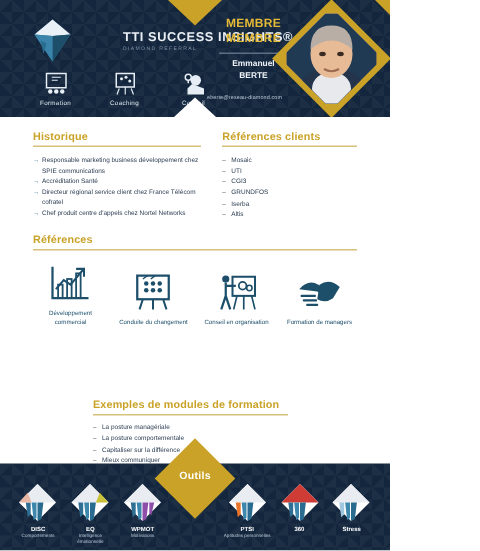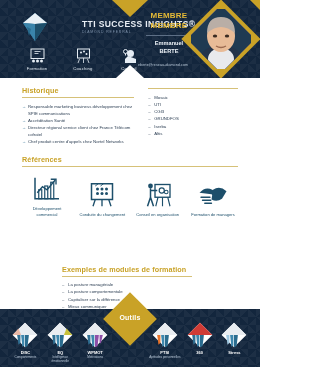--- a/index.html
+++ b/index.html
@@ -292,20 +292,21 @@
       <div class="section-head">Historique</div>
       <div class="section-rule"></div>
       <ul class="bullets">
         <li>Responsable marketing business développement chez SPIE communications</li>
         <li>Accréditation Santé</li>
         <li>Directeur régional service client chez France Télécom cofratel</li>
         <li>Chef produit centre d'appels chez Nortel Networks</li>
       </ul>
     </div>
     <div class="col-right">
+      <div class="section-head">Références clients</div>
       <div class="section-rule"></div>
       <ul class="bullets dash">
         <li>Mosaic</li>
         <li>UTI</li>
         <li>CGI3</li>
         <li>GRUNDFOS</li>
         <li>Iserba</li>
         <li>Altis</li>
       </ul>
     </div>

